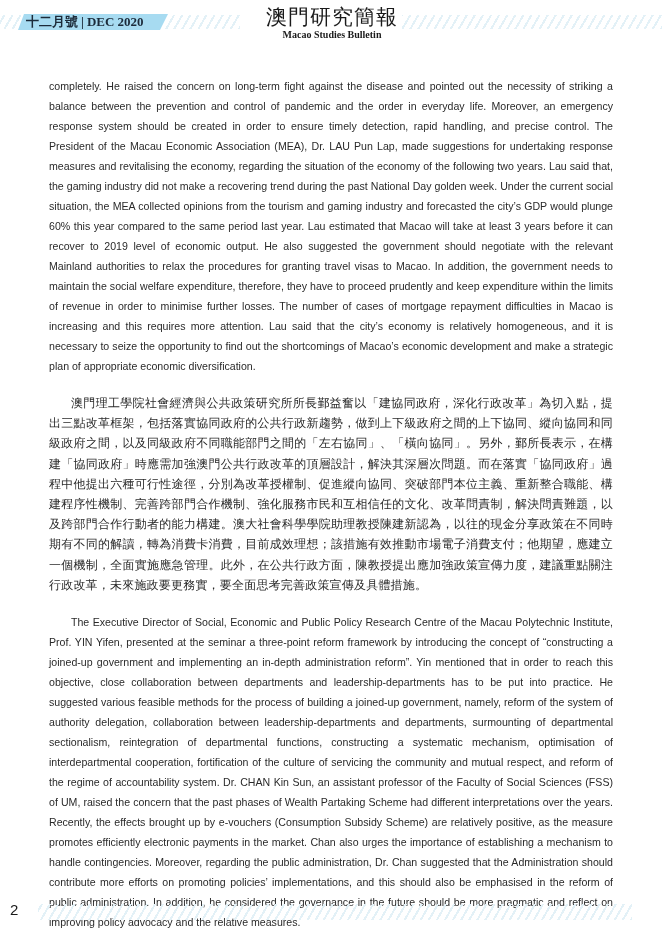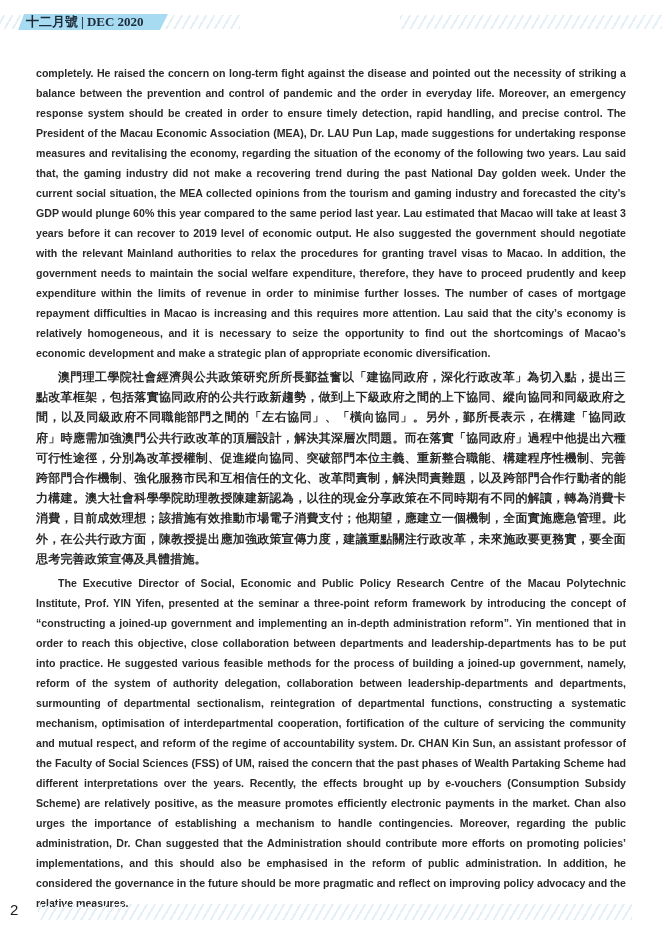--- a/index.html
+++ b/index.html
@@ -34,21 +34,21 @@
   }
   .masthead-sub {
     font-family: "Liberation Serif", serif; font-size: 10px; line-height: 11px; color: #1a1a1a; font-weight: bold;
   }
 
   .content {
     position: absolute; left: 32px; top: 59px; width: 598px;
     font-family: "Liberation Sans", sans-serif; font-size: 10.6px; line-height: 20px; color: #2a2a2a;
     text-align: justify;
   }
-  .content p { margin: 4px; font-weight: bold; }
+  .content p { margin: 17px; }
   .content p.indent { text-indent: 22px; }
   .content p.zh {
     font-size: 12px; line-height: 20.2px; letter-spacing: 0.2px;
     font-family: "DejaVu Sans", sans-serif;
   }
 
   .footer { position: absolute; left: 0; top: 896px; width: 662px; height: 30px; }
   .page-number {
     position: absolute; left: 10px; top: 5px; font-family: "Liberation Sans", sans-serif;
     font-size: 15px; color: #1a1a1a;
@@ -58,20 +58,24 @@
 </head>
 <body>
 
 <div class="header">
   <div class="stripes hdr-stripe-left"></div>
   <div class="stripes hdr-stripe-right"></div>
   <div class="issue-tag"></div>
   <div class="issue-label">
     <span>十二月號</span><span class="sep">|</span><span>DEC 2020</span>
   </div>
+  <div class="masthead">
+    <div class="masthead-title">澳門研究簡報</div>
+    <div class="masthead-sub">Macao Studies Bulletin</div>
+  </div>
 </div>
 
 <div class="content">
   <p>completely. He raised the concern on long-term fight against the disease and pointed out the necessity of striking a balance between the prevention and control of pandemic and the order in everyday life. Moreover, an emergency response system should be created in order to ensure timely detection, rapid handling, and precise control. The President of the Macau Economic Association (MEA), Dr. LAU Pun Lap, made suggestions for undertaking response measures and revitalising the economy, regarding the situation of the economy of the following two years. Lau said that, the gaming industry did not make a recovering trend during the past National Day golden week. Under the current social situation, the MEA collected opinions from the tourism and gaming industry and forecasted the city’s GDP would plunge 60% this year compared to the same period last year. Lau estimated that Macao will take at least 3 years before it can recover to 2019 level of economic output. He also suggested the government should negotiate with the relevant Mainland authorities to relax the procedures for granting travel visas to Macao. In addition, the government needs to maintain the social welfare expenditure, therefore, they have to proceed prudently and keep expenditure within the limits of revenue in order to minimise further losses. The number of cases of mortgage repayment difficulties in Macao is increasing and this requires more attention. Lau said that the city’s economy is relatively homogeneous, and it is necessary to seize the opportunity to find out the shortcomings of Macao’s economic development and make a strategic plan of appropriate economic diversification.</p>
   <p class="indent zh">澳門理工學院社會經濟與公共政策研究所所長鄞益奮以「建協同政府，深化行政改革」為切入點，提出三點改革框架，包括落實協同政府的公共行政新趨勢，做到上下級政府之間的上下協同、縱向協同和同級政府之間，以及同級政府不同職能部門之間的「左右協同」、「橫向協同」。另外，鄞所長表示，在構建「協同政府」時應需加強澳門公共行政改革的頂層設計，解決其深層次問題。而在落實「協同政府」過程中他提出六種可行性途徑，分別為改革授權制、促進縱向協同、突破部門本位主義、重新整合職能、構建程序性機制、完善跨部門合作機制、強化服務市民和互相信任的文化、改革問責制，解決問責難題，以及跨部門合作行動者的能力構建。澳大社會科學學院助理教授陳建新認為，以往的現金分享政策在不同時期有不同的解讀，轉為消費卡消費，目前成效理想；該措施有效推動市場電子消費支付；他期望，應建立一個機制，全面實施應急管理。此外，在公共行政方面，陳教授提出應加強政策宣傳力度，建議重點關注行政改革，未來施政要更務實，要全面思考完善政策宣傳及具體措施。</p>
   <p class="indent">The Executive Director of Social, Economic and Public Policy Research Centre of the Macau Polytechnic Institute, Prof. YIN Yifen, presented at the seminar a three-point reform framework by introducing the concept of “constructing a joined-up government and implementing an in-depth administration reform”. Yin mentioned that in order to reach this objective, close collaboration between departments and leadership-departments has to be put into practice. He suggested various feasible methods for the process of building a joined-up government, namely, reform of the system of authority delegation, collaboration between leadership-departments and departments, surmounting of departmental sectionalism, reintegration of departmental functions, constructing a systematic mechanism, optimisation of interdepartmental cooperation, fortification of the culture of servicing the community and mutual respect, and reform of the regime of accountability system. Dr. CHAN Kin Sun, an assistant professor of the Faculty of Social Sciences (FSS) of UM, raised the concern that the past phases of Wealth Partaking Scheme had different interpretations over the years. Recently, the effects brought up by e-vouchers (Consumption Subsidy Scheme) are relatively positive, as the measure promotes efficiently electronic payments in the market. Chan also urges the importance of establishing a mechanism to handle contingencies. Moreover, regarding the public administration, Dr. Chan suggested that the Administration should contribute more efforts on promoting policies’ implementations, and this should also be emphasised in the reform of public administration. In addition, he considered the governance in the future should be more pragmatic and reflect on improving policy advocacy and the relative measures.</p>
 </div>
 
 <div class="footer">
   <span class="page-number">2</span>

